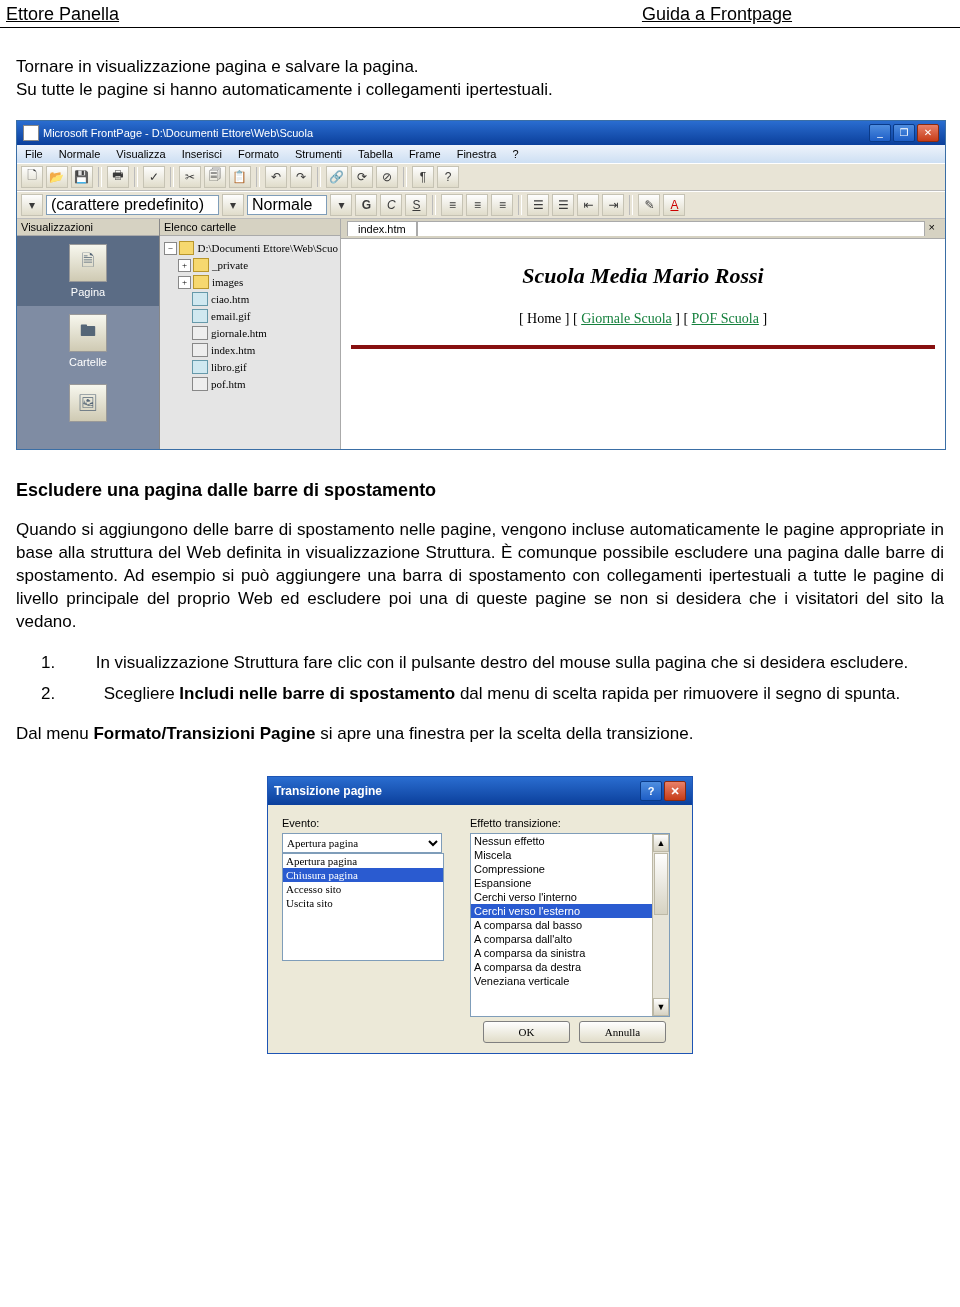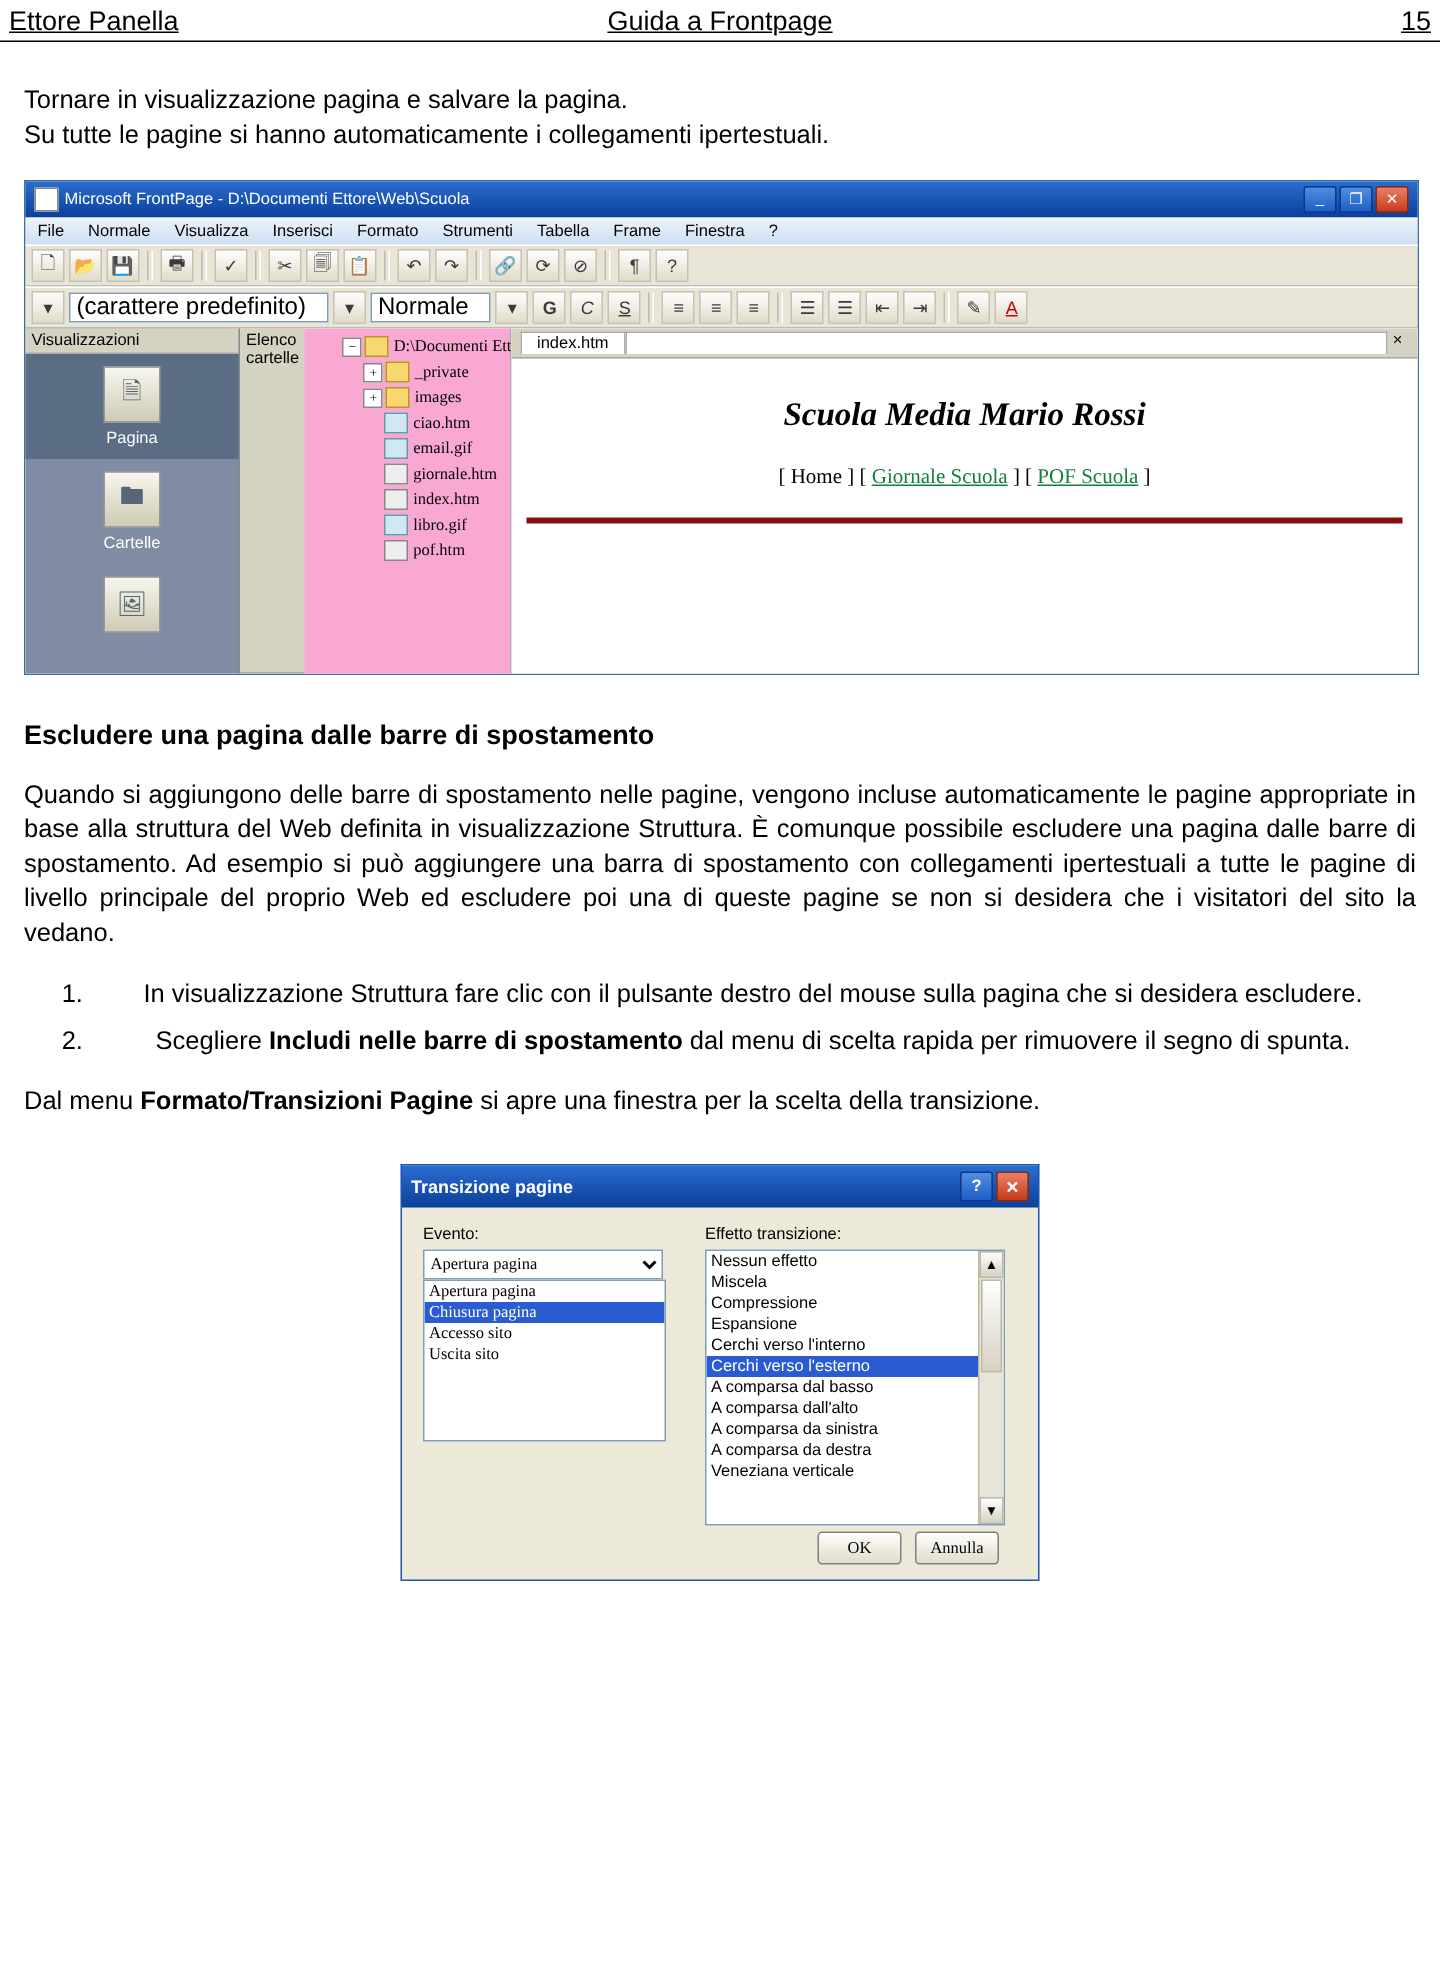--- a/index.html
+++ b/index.html
@@ -90,23 +90,22 @@
   }
   .vis-item { display:flex; flex-direction:column; align-items:center; padding:8px 4px;}
   .vis-item .vicon {
     width:36px; height:36px; background:linear-gradient(#f7f7ee,#cfcab3);
     border:1px solid #999; margin-bottom:4px;
     display:flex; align-items:center; justify-content:center; color:#567; font-size:16px;
   }
   .vis-item.sel { background:#5b6c85;}
   .vis-item .vlbl { color:#fff; font-size:11px;}
   .fp-folders {
-    width:180px; border-right:1px solid #aaa; display:flex; flex-direction:row;
-    background:#f9a8d4;
-    gap:21px;
+    width:180px; border-right:1px solid #aaa; display:flex; flex-direction:column;
+    background:#e5e5e5;
   }
   .fp-folders .hdr { background:#d6d2c2; border-bottom:1px solid #aaa; padding:2px 4px;}
   .tree { padding:4px 2px 4px 4px; font-family: Tahoma; font-size:11px; line-height:17px;}
   .tree .row { display:flex; align-items:center; white-space:nowrap;}
   .tree .tw { width:11px; height:11px; border:1px solid #888; display:inline-flex; align-items:center; justify-content:center; font-size:9px; margin-right:2px; background:#fff;}
   .tree .tico { width:14px; height:12px; display:inline-block; margin-right:3px;}
   .ico-fld { background:#f6d86f; border:1px solid #b8962c;}
   .ico-gif { background:#d0e8f0; border:1px solid #6699aa;}
   .ico-htm { background:#eee; border:1px solid #888;}
   .tree .ind { display:inline-block; }
@@ -155,32 +154,31 @@
   .listbox2 { width:198px; height:182px; border:1px solid #7f9db9; background:#fff; position:relative; display:flex;}
   .listbox2 .items { flex:1; overflow:hidden;}
   .listbox2 .items div { padding:1px 3px;}
   .listbox2 .items div.sel { background:#2a5bd0; color:#fff;}
   .listbox2 .sb { width:16px; background:#e7e4d8; border-left:1px solid #bcb8a6; display:flex; flex-direction:column;}
   .listbox2 .sb .arr { height:16px; background:linear-gradient(#fefefe,#d6d2c2); border:1px solid #bcb8a6; display:flex; align-items:center; justify-content:center; font-size:9px;}
   .listbox2 .sb .thumb { flex:0 0 60px; background:linear-gradient(#fefefe,#d6d2c2); border:1px solid #bcb8a6; margin:1px;}
   .listbox2 .sb .track { flex:1;}
   .dlg-buttons { text-align:right; padding:4px 12px 0 0;}
   .dlg-buttons button {
-    font-family:Tahoma; font-size:11px; width:56px; height:22px; margin-left:6px;
+    font-family:Tahoma; font-size:11px; width:87px; height:22px; margin-left:6px;
     border:1px solid #7f7f7f; background:linear-gradient(#fefefe,#e1ddc9);
     border-radius:3px;
   }
 </style>
 </head>
 <body>
 
 <div class="page-header">
   <div class="left">Ettore Panella</div>
   <div class="center">Guida a Frontpage</div>
-  <div class="right">15</div>
 </div>
 
 <div class="content">
   <div class="para">
     <span>Tornare in visualizzazione pagina e salvare la pagina.</span><br>
     <span>Su tutte le pagine si hanno automaticamente i collegamenti ipertestuali.</span>
   </div>
 
   <div class="fp-window">
     <div class="fp-titlebar">

